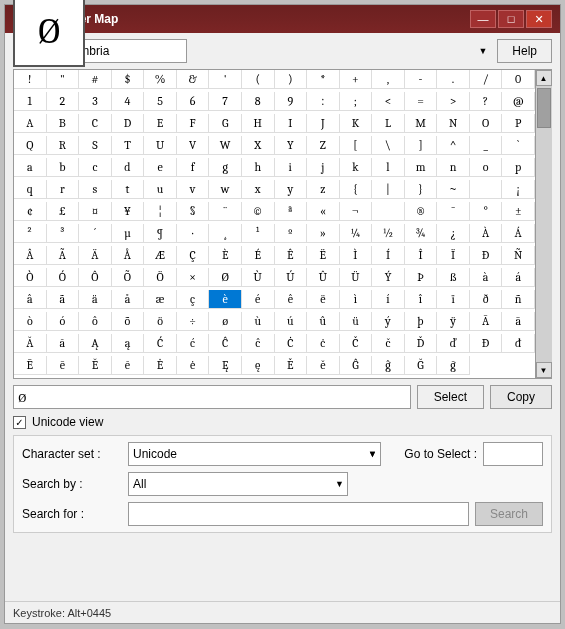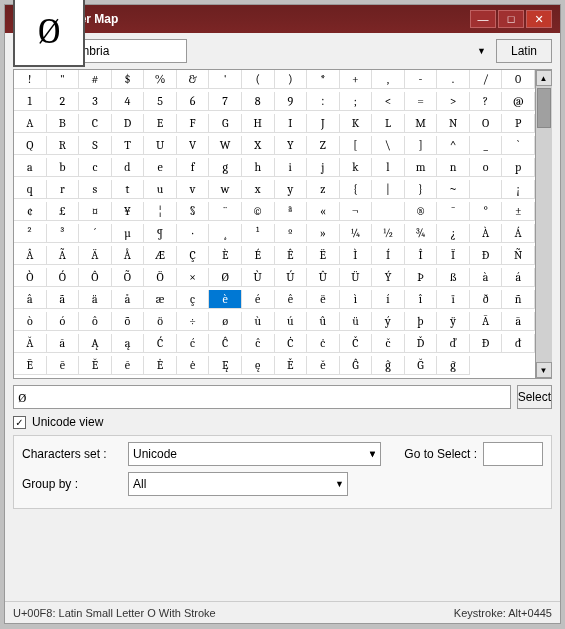--- a/index.html
+++ b/index.html
@@ -180,21 +180,21 @@
     .chars-to-copy-input {
       flex: 1;
       height: 24px;
       border: 1px solid #999;
       padding: 0 4px;
       font-size: 13px;
       font-family: Cambria, serif;
     }
     .select-btn, .copy-btn {
       height: 24px;
-      padding: 0 0;
+      padding: 0 16px;
       border: 1px solid #999;
       cursor: pointer;
       font-size: 12px;
       background: #f0f0f0;
     }
     .copy-btn {
       background: #e8e8e8;
     }
     .advanced-row {
       display: flex;
@@ -311,21 +311,21 @@
 
     <div class="font-row">
       <span class="font-label">Font :</span>
       <div class="font-select-wrap">
         <select class="font-select">
           <option>Cambria</option>
           <option>Arial</option>
           <option>Times New Roman</option>
         </select>
       </div>
-      <button class="help-btn">Latin</button>
+      <button class="help-btn">Help</button>
     </div>
 
     <div class="char-grid-container">
       <div class="char-grid" id="char-grid">
       <div class="char-cell" style="font-family: Cambria, serif;">!</div>
           <div class="char-cell" style="font-family: Cambria, serif;">"</div>
           <div class="char-cell" style="font-family: Cambria, serif;">#</div>
           <div class="char-cell" style="font-family: Cambria, serif;">$</div>
           <div class="char-cell" style="font-family: Cambria, serif;">%</div>
           <div class="char-cell" style="font-family: Cambria, serif;">&amp;</div>
@@ -569,53 +569,58 @@
         justify-content: center;
         font-size: 36px;
         font-family: Cambria, serif;
         z-index: 20;
       ">Ø</div>
     </div>
 
     <div class="chars-to-copy-row">
       <input class="chars-to-copy-input" type="text" value="Ø" style="">
       <button class="select-btn">Select</button>
+      <button class="copy-btn">Copy</button>
     </div>
 
     <div class="advanced-row">
       <div class="checkbox">✓</div>
       <span class="advanced-label">Unicode view</span>
     </div>
 
     <div class="advanced-section">
 
       <div style="display: flex; align-items: center; gap: 6px; margin-bottom: 6px;">
-        <span class="field-label">Characters set :</span>
+        <span class="field-label">Character set :</span>
         <div class="field-select-wrap" style="flex: 1; position: relative;">
           <select class="field-select">
             <option>Unicode</option>
             <option>ASCII</option>
           </select>
           <span style="position: absolute; right: 4px; top: 50%; transform: translateY(-50%); font-size: 9px; pointer-events: none;">▼</span>
         </div>
         <span style="font-size: 12px; min-width: 90px; text-align: right;">Go to Select :</span>
         <input type="text" class="goto-unicode-input" style="">
       </div>
 
       <div style="display: flex; align-items: center; gap: 6px; margin-bottom: 6px;">
-        <span class="field-label">Group by :</span>
+        <span class="field-label">Search by :</span>
         <div style="width: 220px; position: relative;">
           <select class="field-select" style="width: 100%;">
             <option>All</option>
             <option>Unicode Subrange</option>
           </select>
           <span style="position: absolute; right: 4px; top: 50%; transform: translateY(-50%); font-size: 9px; pointer-events: none;">▼</span>
         </div>
       </div>
 
+      <div style="display: flex; align-items: center; gap: 6px;">
+        <span class="field-label">Search for :</span>
+        <input type="text" class="search-input" style="width: 220px; height: 24px; border: 1px solid rgb(153, 153, 153); padding: 0px 4px;">
+        <button class="search-btn">Search</button>
+      </div>
     </div>
   </div>
 
   <div class="status-bar">
-    <span class="status-left">U+00F8: Latin Small Letter O With Stroke</span>
     <span class="status-right">Keystroke: Alt+0445</span>
   </div>
 </div>
 
 </body></html>

